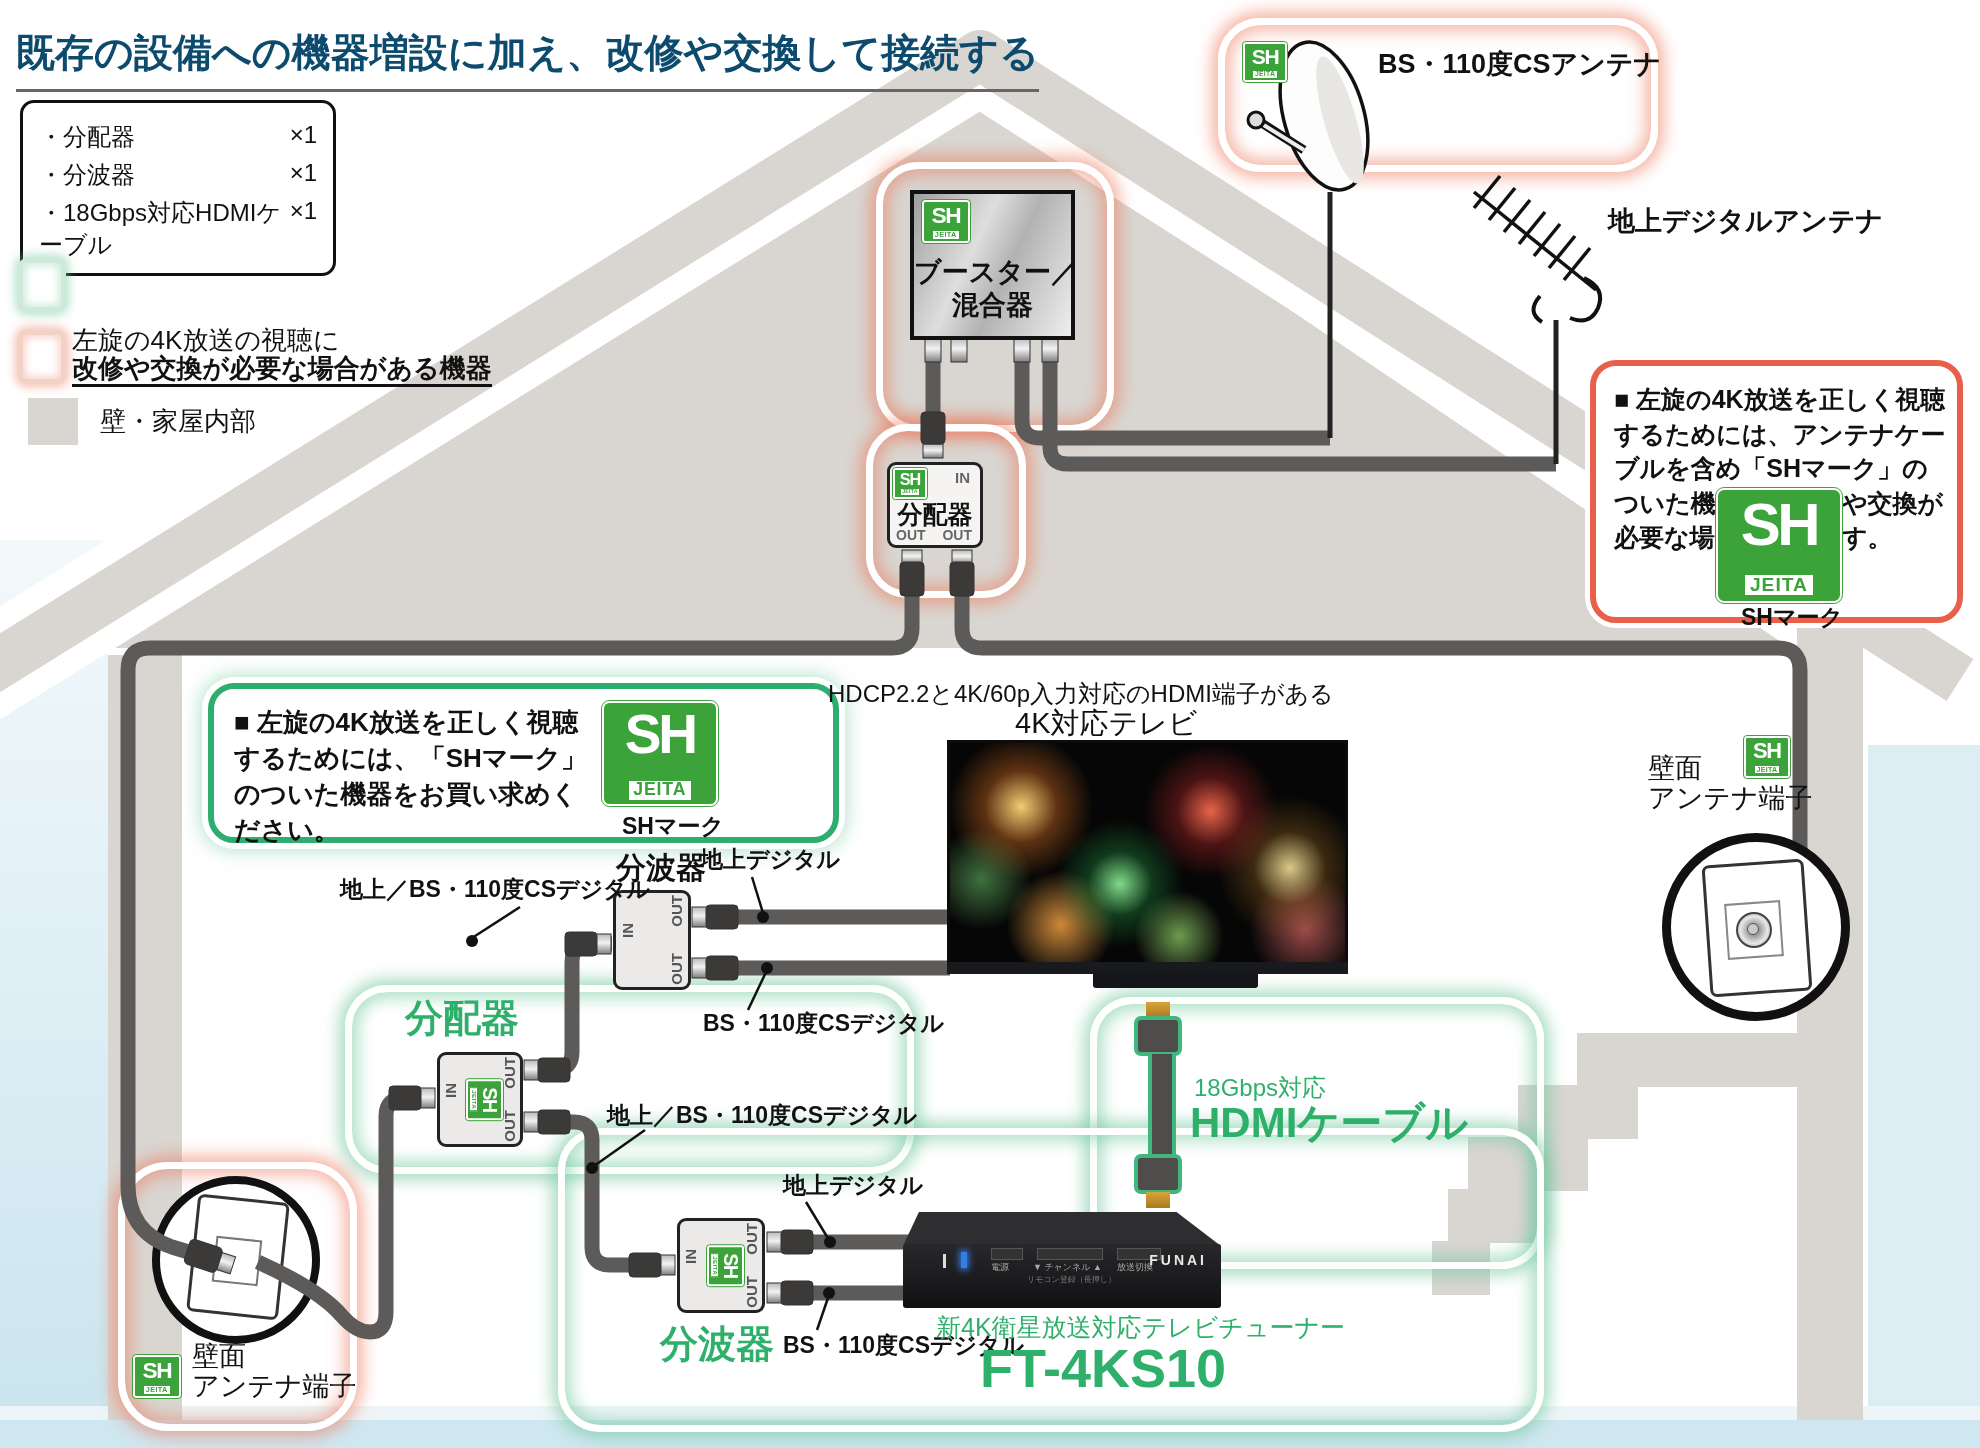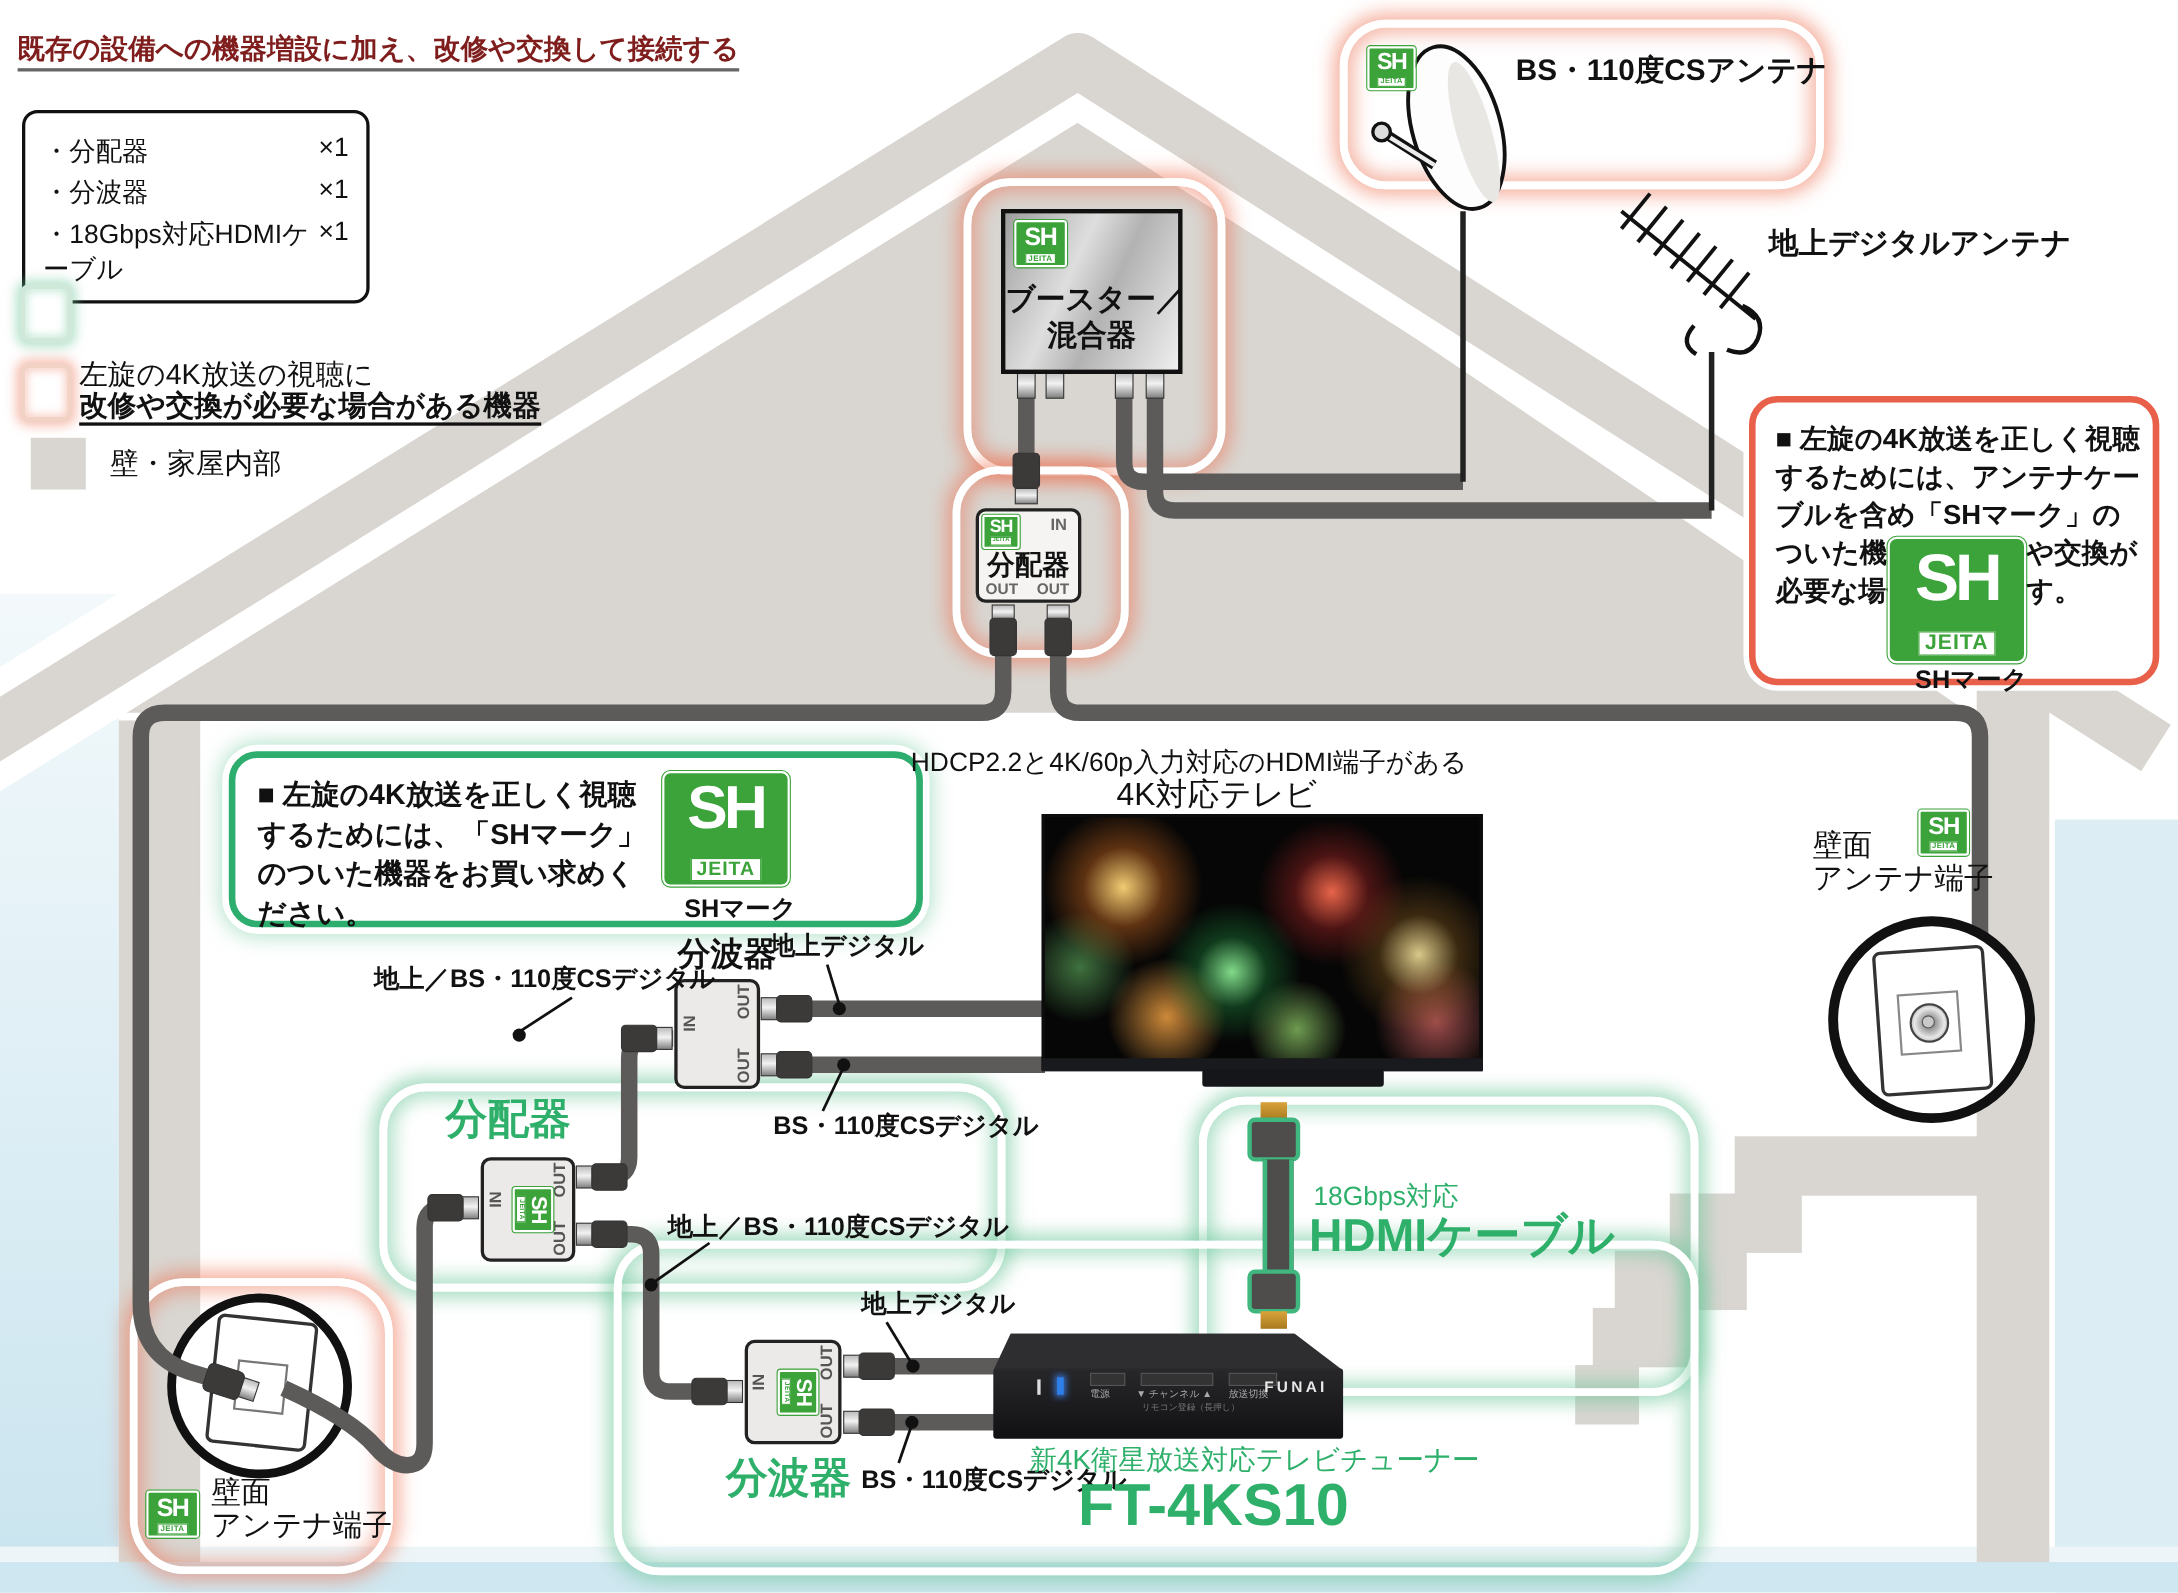--- a/index.html
+++ b/index.html
@@ -195,21 +195,21 @@
     <g fill="#111">
       <circle cx="472" cy="941" r="6"></circle>
         <circle cx="763" cy="917" r="6"></circle>
         <circle cx="767" cy="968" r="6"></circle>
       <circle cx="592" cy="1168" r="6"></circle>
         <circle cx="830" cy="1242" r="6"></circle>
         <circle cx="829" cy="1293" r="6"></circle>
     </g>
   </svg>
 
-  <div class="lbl" style="left:16px;top:30px;font-size:25px;color:#7f1d1d;border-bottom:3px solid #666;padding-bottom:2px;z-index:5">既存の設備への機器増設に加え、改修や交換して接続する</div>
+  <div class="lbl" style="left:16px;top:30px;font-size:39px;color:#0c4a6e;border-bottom:3px solid #666;padding-bottom:12px;z-index:5">既存の設備への機器増設に加え、改修や交換して接続する</div>
 
   <div class="eqbox" style="left:20px;top:100px;width:316px;z-index:5">
     <div class="eqrow">
       <span>・分配器</span>
       <span>×1</span>
     </div>
     <div class="eqrow">
       <span>・分波器</span>
       <span>×1</span>
     </div>
@@ -325,21 +325,21 @@
   <div class="abs" style="left:903px;top:1212px;width:318px;height:34px;background:#2e2e31;clip-path:polygon(5% 0,86% 0,100% 100%,0 100%);z-index:4"></div>
   <div class="abs" style="left:903px;top:1244px;width:318px;height:64px;background:linear-gradient(#28282b,#111113);border-radius:3px;z-index:4">
     <div class="abs" style="left:40px;top:10px;width:3px;height:14px;background:#ddd"></div>
     <div class="abs" style="left:58px;top:8px;width:6px;height:16px;background:#2e7fe8;box-shadow:0 0 6px 2px rgba(60,130,240,.8)"></div>
     <div class="abs" style="left:88px;top:4px;width:30px;height:10px;background:#333;border:1px solid #555"></div>
     <div class="abs" style="left:134px;top:4px;width:64px;height:10px;background:#333;border:1px solid #555"></div>
     <div class="abs" style="left:214px;top:4px;width:42px;height:10px;background:#333;border:1px solid #555"></div>
     <span class="smalltxt" style="left:88px;top:17px">電源</span>
     <span class="smalltxt" style="left:130px;top:17px">▼ チャンネル ▲</span>
     <span class="smalltxt" style="left:214px;top:17px">放送切換</span>
-    <span class="smalltxt" style="left:135px;top:30px;font-size:8px;color:#777">リモコン登録（長押し）</span>
+    <span class="smalltxt" style="left:124px;top:30px;font-size:8px;color:#777">リモコン登録（長押し）</span>
     <span style="position:absolute;right:14px;top:8px;color:#e8e8e8;font-weight:bold;font-size:14px;letter-spacing:3px">FUNAI</span>
   </div>
   <div class="lbl green" style="left:936px;top:1312px;font-size:25px;font-weight:normal;z-index:5">新4K衛星放送対応テレビチューナー</div>
   <div class="lbl green" style="left:980px;top:1336px;font-size:54px;z-index:5">FT-4KS10</div>
 
   <div class="shl" style="left:1744px;top:736px;font-size:13.5px;z-index:5">
     <span class="s">SH</span>
     <span class="j">JEITA</span>
   </div>
   <div class="lbl" style="left:1648px;top:752px;font-size:27px;font-weight:normal;z-index:5">壁面</div>

